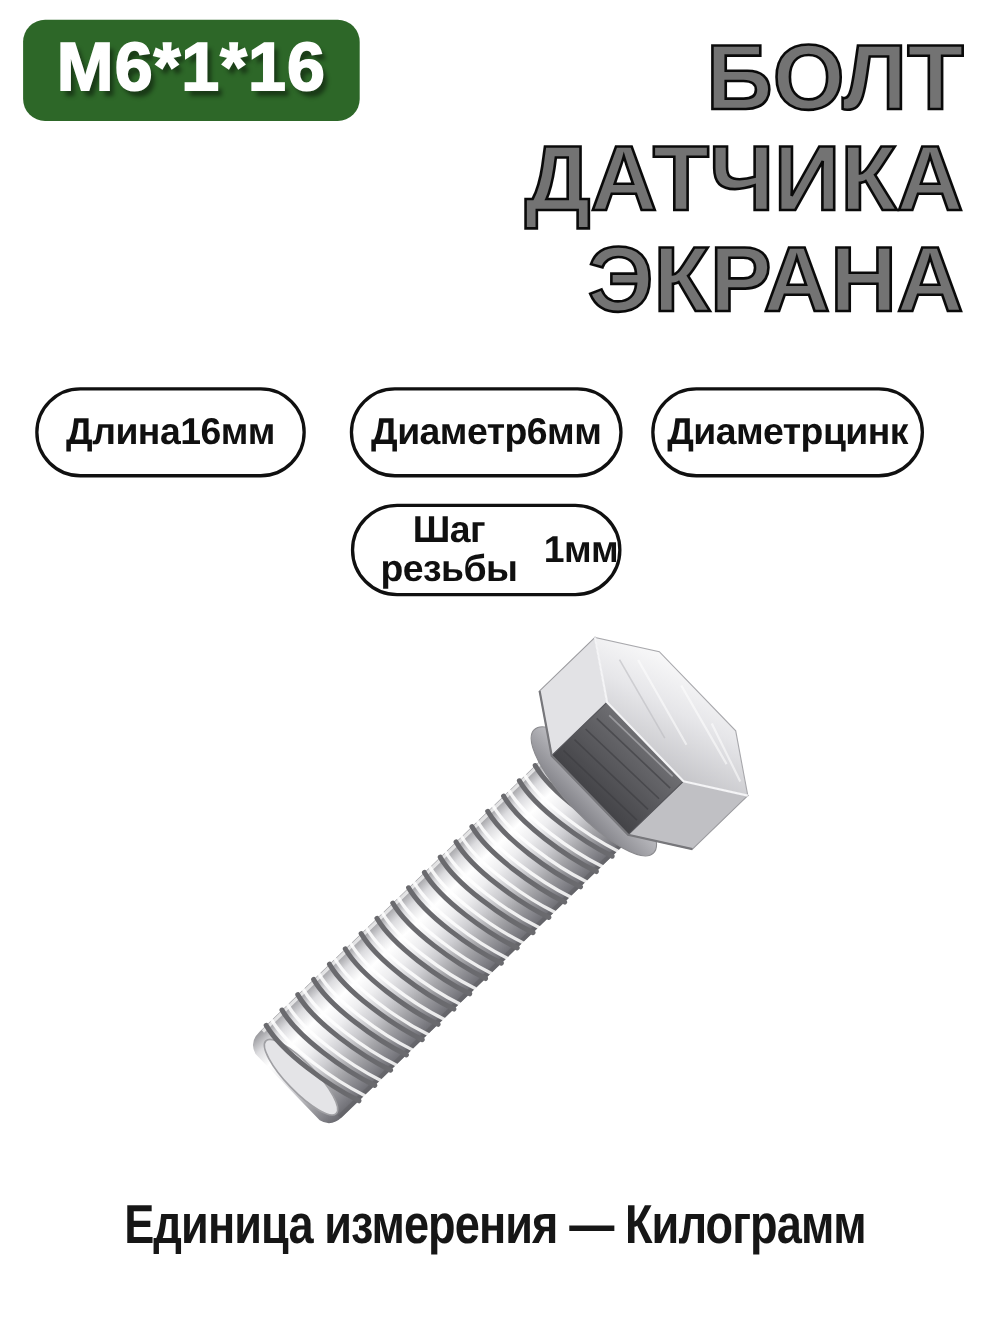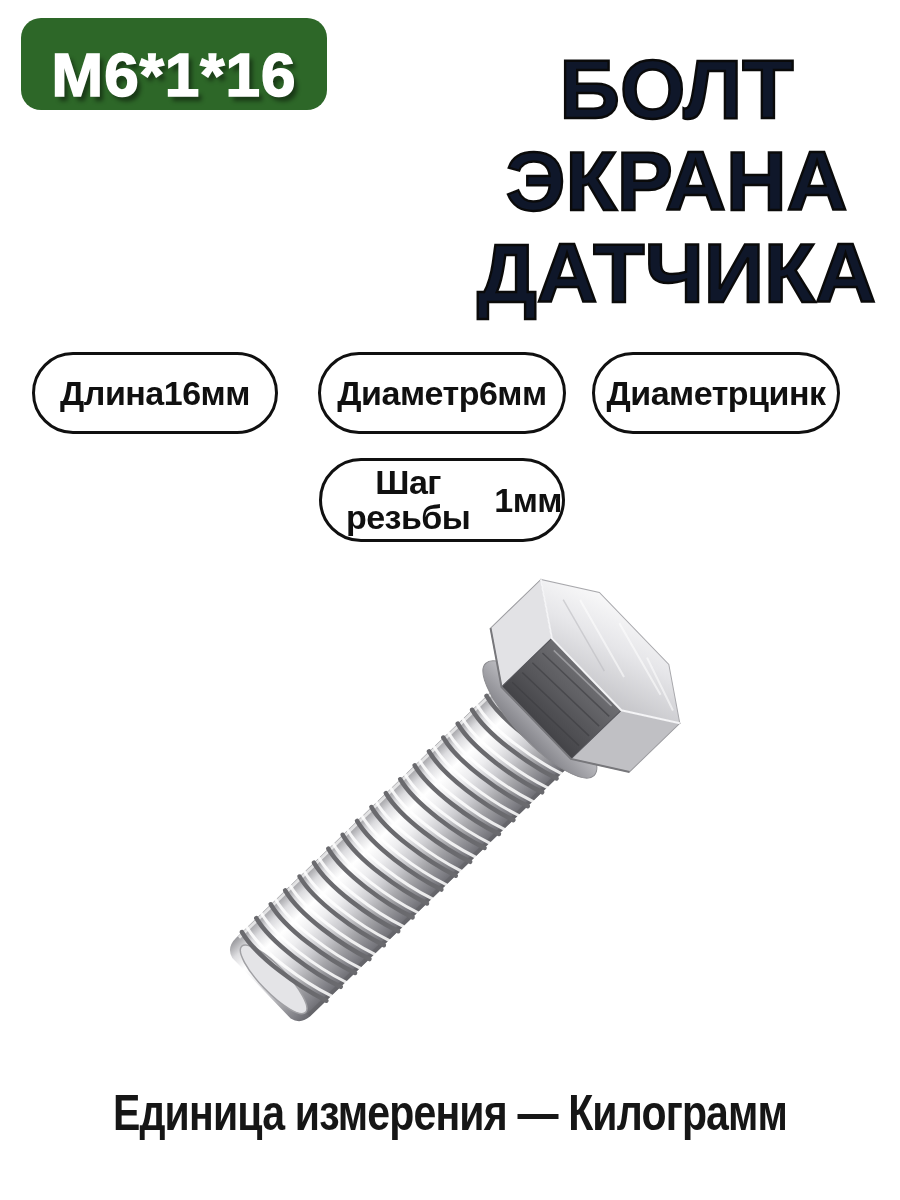--- a/index.html
+++ b/index.html
@@ -4,33 +4,33 @@
 <style>
   html,body{margin:0;padding:0;background:#ffffff;}
   .page{
     position:relative;width:900px;height:1200px;background:#ffffff;
     font-family:"Liberation Sans", sans-serif;overflow:hidden;color:#0a0a0a;
   }
   
   .badge{
     position:absolute;left:21px;top:18px;width:306px;height:92px;
     background:#2d6728;border-radius:20px;
-    display:flex;align-items:flex-end;justify-content:center;
+    display:flex;align-items:center;justify-content:center;
   }
   .badge-label{
     color:#ffffff;font-size:62px;font-weight:700;letter-spacing:1px;
     -webkit-text-stroke:1.6px #ffffff;
     text-shadow:4px 5px 4px rgba(0,0,0,0.45);
     line-height:1;padding-bottom:4px;
   }
   
   .title{
-    position:absolute;top:24px;right:24px;text-align:center;
+    position:absolute;top:24px;right:24px;text-align:right;
     font-size:84px;line-height:92px;font-weight:700;letter-spacing:0;
-    color:#0f172a;margin-top:19px;-webkit-text-stroke:2.4px #0a0a0a;
+    color:#737373;-webkit-text-stroke:2.4px #0a0a0a;
   }
   
   .pill{
     position:absolute;box-sizing:border-box;
     border:3.5px solid #101010;border-radius:46px;background:#ffffff;
     display:flex;flex-direction:row;align-items:center;justify-content:center;
     font-size:34px;font-weight:700;line-height:35px;letter-spacing:-0.5px;color:#101010;
     text-align:center;
   }
   .pill-1{left:32px;top:352px;width:246px;height:82px;}
@@ -50,22 +50,22 @@
 <body>
 
 <div class="page">
 
   <div class="badge">
     <span class="badge-label">М6*1*16</span>
   </div>
 
   <div class="title">
     <div>БОЛТ</div>
+    <div>ДАТЧИКА</div>
     <div>ЭКРАНА</div>
-    <div>ДАТЧИКА</div>
   </div>
 
   <div class="pill pill-1">
     <span>Длина</span>
     <span>16мм</span>
   </div>
   <div class="pill pill-2">
     <span>Диаметр</span>
     <span>6мм</span>
   </div>

